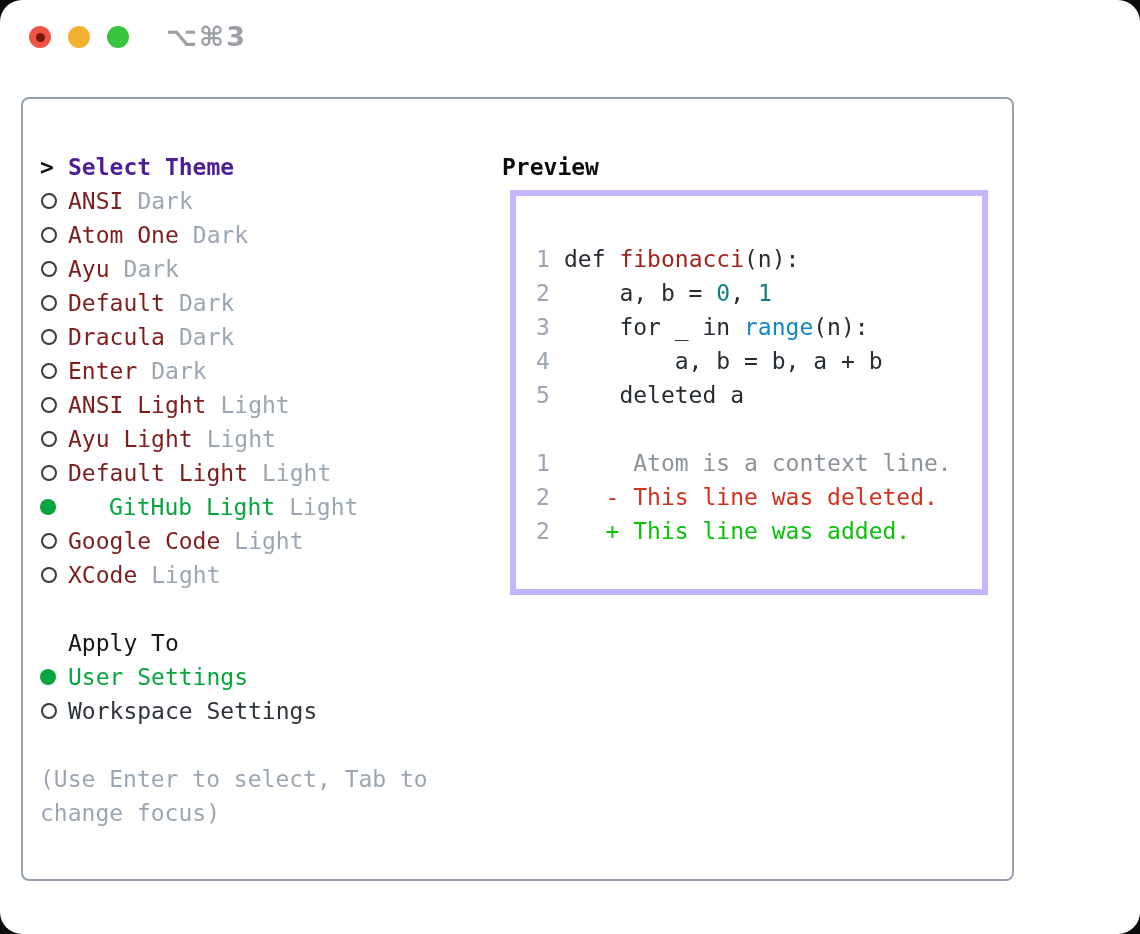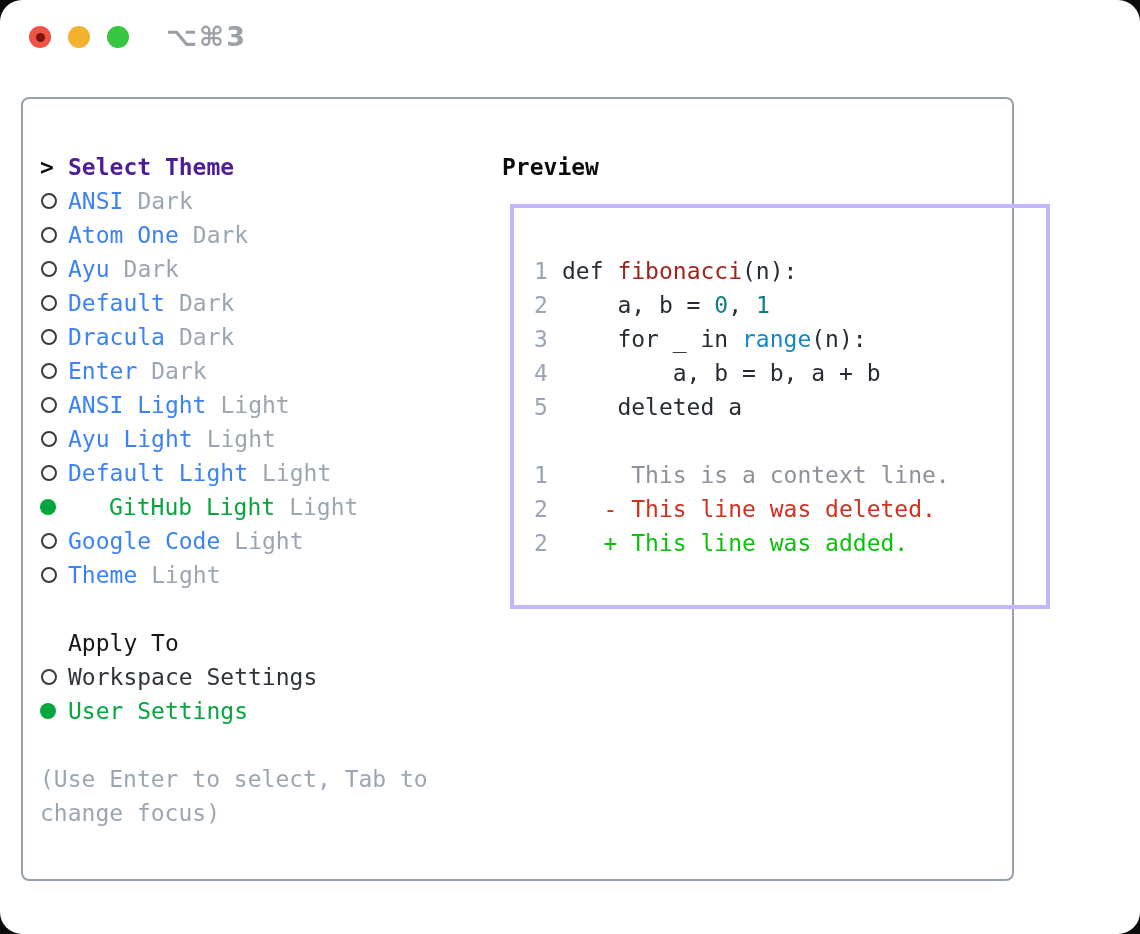--- a/index.html
+++ b/index.html
@@ -31,29 +31,29 @@
     background:#fff;
   }
   
   .left-col{position:absolute;left:17px;top:51px;width:430px;font-size:23px;line-height:34px;}
   .row{display:flex;align-items:center;height:34px;white-space:pre;}
   .icon-cell{width:28px;display:flex;align-items:center;flex:none;}
   .prompt{font-weight:bold;color:#0b0b0b;}
   .hdr{font-weight:bold;color:#4c1d95;}
   .radio{width:12px;height:12px;border:2px solid #363c44;border-radius:50%;box-sizing:content-box;margin-left:1px;}
   .radio.on{width:16px;height:16px;border:none;margin-left:0;}
-  .theme-name{color:#3b82f6;}
+  .theme-name{color:#7f1d1d;}
   .variant{margin-left:14px;}
   .gap{height:34px;}
   .hint{margin-top:34px;width:412px;line-height:34px;white-space:normal;}
   
   .preview-title{position:absolute;left:479px;top:51px;height:34px;line-height:34px;font-size:23px;font-weight:bold;color:#0b0b0b;}
   .preview-box{
-    position:absolute;left:487px;top:105px;width:540px;height:405px;
-    border:4px solid #c4b5fd;box-sizing:border-box;
+    position:absolute;left:487px;top:91px;width:478px;height:405px;
+    border:6px solid #c4b5fd;box-sizing:border-box;
     padding:46px 0 0 20px;overflow:hidden;
   }
   .cl{height:34px;line-height:34px;font-size:23px;white-space:pre;}
   .ln{display:inline-block;width:28px;}
 </style>
 </head>
 <body>
 
 <div class="window">
 
@@ -79,46 +79,46 @@
           <div class="row"><span class="icon-cell"><span class="radio"></span></span><span class="theme-name">Atom One</span><span class="variant" style="color: rgb(155, 166, 178);">Dark</span></div>
           <div class="row"><span class="icon-cell"><span class="radio"></span></span><span class="theme-name">Ayu</span><span class="variant" style="color: rgb(155, 166, 178);">Dark</span></div>
           <div class="row"><span class="icon-cell"><span class="radio"></span></span><span class="theme-name">Default</span><span class="variant" style="color: rgb(155, 166, 178);">Dark</span></div>
           <div class="row"><span class="icon-cell"><span class="radio"></span></span><span class="theme-name">Dracula</span><span class="variant" style="color: rgb(155, 166, 178);">Dark</span></div>
           <div class="row"><span class="icon-cell"><span class="radio"></span></span><span class="theme-name">Enter</span><span class="variant" style="color: rgb(155, 166, 178);">Dark</span></div>
           <div class="row"><span class="icon-cell"><span class="radio"></span></span><span class="theme-name">ANSI Light</span><span class="variant" style="color: rgb(155, 166, 178);">Light</span></div>
           <div class="row"><span class="icon-cell"><span class="radio"></span></span><span class="theme-name">Ayu Light</span><span class="variant" style="color: rgb(155, 166, 178);">Light</span></div>
           <div class="row"><span class="icon-cell"><span class="radio"></span></span><span class="theme-name">Default Light</span><span class="variant" style="color: rgb(155, 166, 178);">Light</span></div>
           <div class="row"><span class="icon-cell"><span class="radio on" style="background: rgb(6, 166, 62);"></span></span><span class="theme-name" style="color: rgb(6, 166, 62); margin-left: 41px;">GitHub Light</span><span class="variant" style="color: rgb(155, 166, 178);">Light</span></div>
           <div class="row"><span class="icon-cell"><span class="radio"></span></span><span class="theme-name">Google Code</span><span class="variant" style="color: rgb(155, 166, 178);">Light</span></div>
-          <div class="row"><span class="icon-cell"><span class="radio"></span></span><span class="theme-name">Theme</span><span class="variant" style="color: rgb(155, 166, 178);">Light</span></div>
+          <div class="row"><span class="icon-cell"><span class="radio"></span></span><span class="theme-name">XCode</span><span class="variant" style="color: rgb(155, 166, 178);">Light</span></div>
         </div>
 
       <div class="gap"></div>
 
       <div class="row">
         <span class="icon-cell"></span>
         <span style="color:#14181c;">Apply To</span>
       </div>
 
       <div id="apply-list">
+          <div class="row"><span class="icon-cell"><span class="radio on" style="background: rgb(6, 166, 62);"></span></span><span style="color: rgb(6, 166, 62);">User Settings</span></div>
           <div class="row"><span class="icon-cell"><span class="radio"></span></span><span style="color: rgb(45, 51, 58);">Workspace Settings</span></div>
-          <div class="row"><span class="icon-cell"><span class="radio on" style="background: rgb(6, 166, 62);"></span></span><span style="color: rgb(6, 166, 62);">User Settings</span></div>
         </div>
 
       <div class="hint" style="color: rgb(155, 166, 178);">(Use Enter to select, Tab to change focus)</div>
     </div>
 
     <div class="preview-title">Preview</div>
 
     <div class="preview-box" id="preview-box">
         <div class="cl"><span class="ln" style="color: rgb(154, 164, 180);">1</span><span style="color: rgb(38, 44, 51);">def </span><span style="color: rgb(163, 35, 28);">fibonacci</span><span style="color: rgb(38, 44, 51);">(n):</span></div>
         <div class="cl"><span class="ln" style="color: rgb(154, 164, 180);">2</span><span style="color: rgb(38, 44, 51);">    a, b = </span><span style="color: rgb(14, 126, 129);">0</span><span style="color: rgb(38, 44, 51);">, </span><span style="color: rgb(14, 126, 129);">1</span></div>
         <div class="cl"><span class="ln" style="color: rgb(154, 164, 180);">3</span><span style="color: rgb(38, 44, 51);">    for _ in </span><span style="color: rgb(18, 135, 194); margin-top: 32px;">range</span><span style="color: rgb(38, 44, 51);">(n):</span></div>
         <div class="cl"><span class="ln" style="color: rgb(154, 164, 180);">4</span><span style="color: rgb(38, 44, 51);">        a, b = b, a + b</span></div>
         <div class="cl"><span class="ln" style="color: rgb(154, 164, 180);">5</span><span style="color: rgb(38, 44, 51);">    deleted a</span></div>
         <div class="cl"><span class="ln" style="color: rgb(154, 164, 180);"></span></div>
-        <div class="cl"><span class="ln" style="color: rgb(154, 164, 180);">1</span><span style="color: rgb(139, 146, 153);">     This is a context line.</span></div>
+        <div class="cl"><span class="ln" style="color: rgb(154, 164, 180);">1</span><span style="color: rgb(139, 146, 153);">     Atom is a context line.</span></div>
         <div class="cl"><span class="ln" style="color: rgb(154, 164, 180);">2</span><span style="color: rgb(208, 48, 30); margin-top: 19px;">   - This line was deleted.</span></div>
         <div class="cl"><span class="ln" style="color: rgb(154, 164, 180);">2</span><span style="color: rgb(10, 194, 10);">   + This line was added.</span></div>
       </div>
 
   </div>
 </div>
 
 </body></html>

